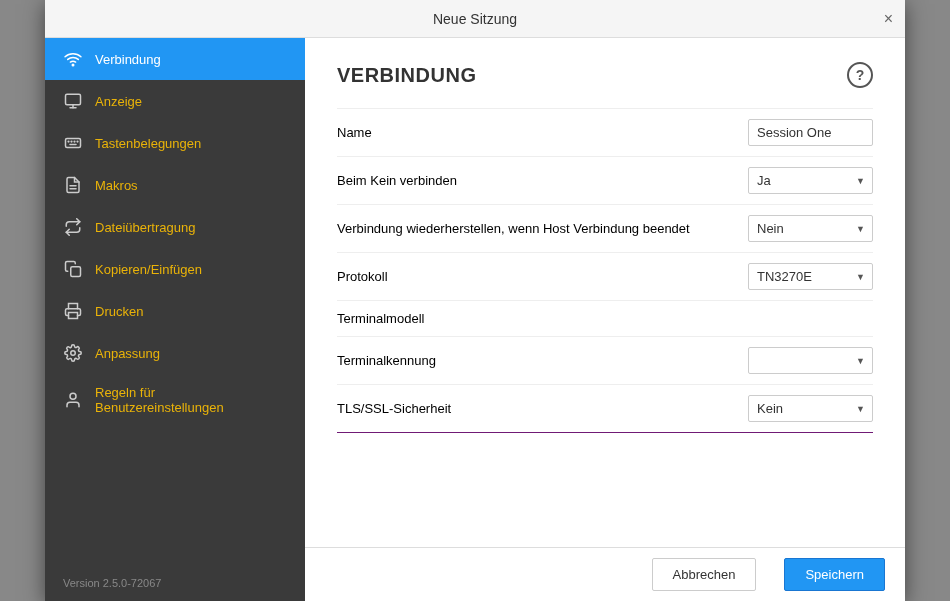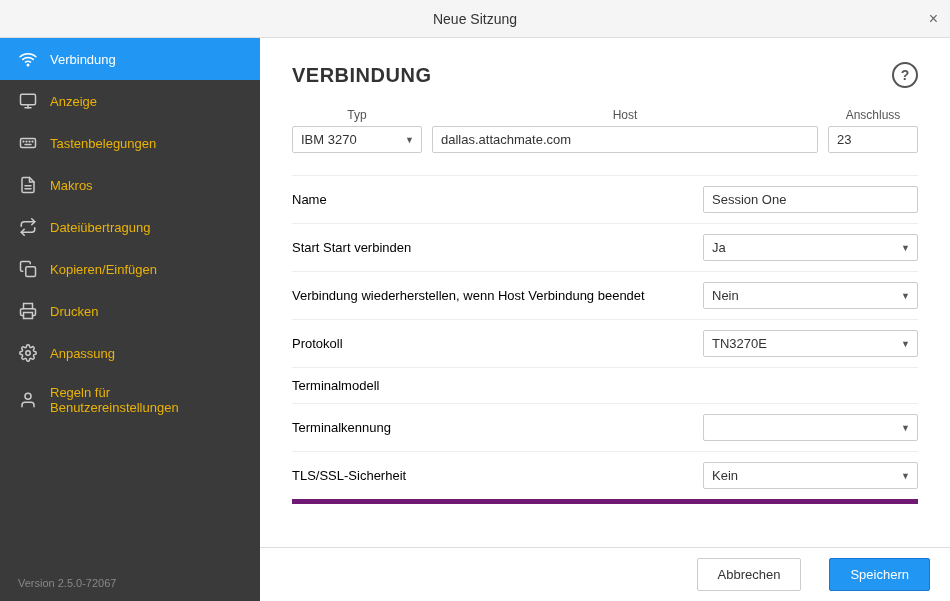--- a/index.html
+++ b/index.html
@@ -6,21 +6,21 @@
     body {
       font-family: 'Segoe UI', Arial, sans-serif;
       font-size: 13px;
       background: #888;
       display: flex;
       align-items: center;
       justify-content: center;
       height: 100vh;
     }
     .dialog {
-      width: 950px;
+      width: 860px;
       height: 601px;
       background: #fff;
       display: flex;
       flex-direction: column;
       box-shadow: 0 4px 20px rgba(0,0,0,0.5);
       position: relative;
     }
     .dialog-titlebar {
       background: #f5f5f5;
       border-bottom: 1px solid #ddd;
@@ -174,21 +174,21 @@
       transform: translateY(-50%);
       pointer-events: none;
     }
     
     .form-row {
       display: flex;
       align-items: center;
       padding: 10px 0;
       border-top: 1px solid #eee;
     }
-    .form-row:last-child { border-bottom: 5px solid #701a75; }
+    .form-row:last-child { border-bottom: 1px solid #701a75; }
     .form-label {
       width: 380px;
       flex-shrink: 0;
       color: #000000;
       font-size: 13px;
     }
     .form-control {
       flex: 1;
       padding-left: 31px;
     }
@@ -350,46 +350,28 @@
     </div>
 
     <div class="main-content">
       <div class="content-area">
 
         <div class="section-header">
           <span class="section-title">VERBINDUNG</span>
           <div class="help-icon">?</div>
         </div>
 
-        <div class="conn-row">
-          <div class="conn-field typ">
-            <label>Typ</label>
-            <div class="select-wrapper">
-              <select>
-                <option>IBM 3270</option>
-              </select>
-            </div>
-          </div>
-          <div class="conn-field host">
-            <label>Host</label>
-            <input type="text" value="dallas.attachmate.com" style="">
-          </div>
-          <div class="conn-field anschluss">
-            <label>Anschluss</label>
-            <input type="text" value="23" style="">
-          </div>
-        </div>
 
         <div id="form-rows">
             <div class="form-row">
               <div class="form-label">Name</div>
               <div class="form-control"><input type="text" value="Session One" style=""></div>
             </div>
             <div class="form-row">
-              <div class="form-label">Start Start verbinden</div>
+              <div class="form-label">Beim Kein verbinden</div>
               <div class="form-control"><div class="select-wrapper"><select><option value="Ja">Ja</option><option value="Nein">Nein</option></select></div></div>
             </div>
             <div class="form-row">
               <div class="form-label">Verbindung wiederherstellen, wenn Host Verbindung beendet</div>
               <div class="form-control"><div class="select-wrapper"><select><option value="Ja">Ja</option><option value="Nein" selected="">Nein</option></select></div></div>
             </div>
             <div class="form-row">
               <div class="form-label">Protokoll</div>
               <div class="form-control"><div class="select-wrapper"><select><option value="TN3270E">TN3270E</option><option value="TN3270">TN3270</option></select></div></div>
             </div>

